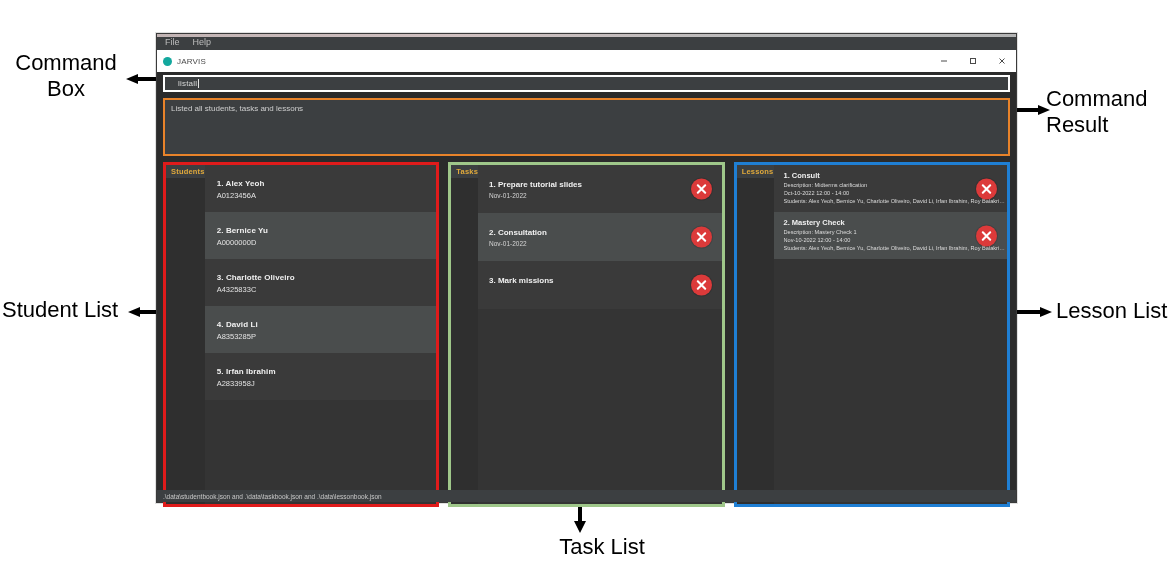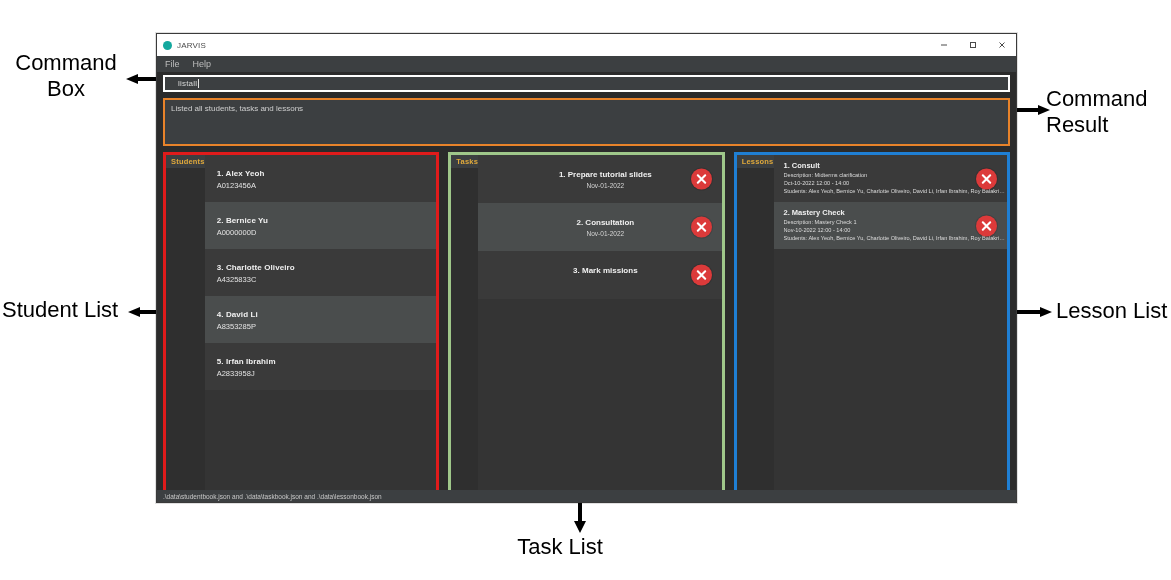--- a/index.html
+++ b/index.html
@@ -22,21 +22,21 @@
     font-size: 22px;
     line-height: 1.18;
     text-align: center;
     white-space: pre-line;
     font-family: "Liberation Sans", sans-serif;
   }
   #annot-command-box { left: 6px; top: 50px; width: 120px; }
   #annot-student-list { left: 2px; top: 297px; width: 124px; text-align: left; }
   #annot-command-result { left: 1046px; top: 86px; width: 122px; text-align: left;}
   #annot-lesson-list { left: 1056px; top: 298px; width: 114px; text-align: left;}
-  #annot-task-list { left: 480px; top: 534px; width: 160px; }
+  #annot-task-list { left: 522px; top: 534px; width: 160px; }
 
   
   .arrow { position: absolute; }
 
   
   #arrow-cmdbox { left: 126px; top: 73px; width: 40px; height: 12px; }
   #arrow-studentlist { left: 128px; top: 306px; width: 38px; height: 12px; }
   #arrow-cmdresult { left: 1014px; top: 104px; width: 36px; height: 12px; }
   #arrow-lessonlist { left: 1012px; top: 306px; width: 40px; height: 12px; }
   #arrow-tasklist { left: 573px; top: 493px; width: 14px; height: 40px; }
@@ -136,21 +136,21 @@
     display: inline-block;
     width: 1px;
     height: 9px;
     background: #e6e6e6;
     margin-left: 1px;
     vertical-align: middle;
   }
 
   #command-result-box {
     margin: 6px 2px 0 2px;
-    height: 48px;
+    height: 58px;
     background: #3c3f41;
     border: 2px solid #e8832a;
     box-sizing: border-box;
     padding: 4px 6px;
   }
   #command-result-text {
     font-size: 8px;
     color: #cfcfcf;
   }
 
@@ -215,21 +215,20 @@
     margin-top: 3px;
   }
 
   
   .task-card {
     height: 48px;
     box-sizing: border-box;
     padding: 15px 0 0 11px;
     position: relative;
     flex: none;
-    text-align: center;
   }
   .task-card.odd  { background: #3a3a3a; }
   .task-card.even { background: #4a4d4d; }
   .task-name {
     font-size: 8px;
     color: #f0f0f0;
     font-weight: bold;
   }
   .task-date {
     font-size: 6.5px;
@@ -316,45 +315,45 @@
 <svg class="arrow" id="arrow-lessonlist" viewBox="0 0 40 12">
   <path d="M0 4 H28 V1 L40 6 L28 11 V8 H0 Z" fill="#000"></path>
 </svg>
 <svg class="arrow" id="arrow-tasklist" viewBox="0 0 14 40">
   <path d="M5 0 H9 V28 H13 L7 40 L1 28 H5 Z" fill="#000"></path>
 </svg>
 
 <div id="app-window">
   <div id="window-sheen"></div>
 
+  <div id="menu-bar">
+    <div class="menu-item">File</div>
+    <div class="menu-item">Help</div>
+  </div>
+
   <div id="title-bar">
     <div id="title-icon"></div>
     <div id="title-text">JARVIS</div>
     <div class="win-btns">
       <div class="win-btn">
         <svg width="10" height="10" viewBox="0 0 10 10">
             <path d="M2 5 H8" stroke="#4a4a4a" stroke-width="1"></path>
           </svg>
       </div>
       <div class="win-btn">
         <svg width="10" height="10" viewBox="0 0 10 10">
             <rect x="2.5" y="2.5" width="5" height="5" fill="none" stroke="#4a4a4a" stroke-width="1"></rect>
           </svg>
       </div>
       <div class="win-btn">
         <svg width="10" height="10" viewBox="0 0 10 10">
             <path d="M2.5 2.5 L7.5 7.5 M7.5 2.5 L2.5 7.5" stroke="#4a4a4a" stroke-width="1"></path>
           </svg>
       </div>
     </div>
-  </div>
-
-  <div id="menu-bar">
-    <div class="menu-item">File</div>
-    <div class="menu-item">Help</div>
   </div>
 
   <div id="content-area">
 
     <div id="command-box-field" title="Enter command here...">
       <span id="command-box-text">listall</span>
         <span id="command-caret"></span>
     </div>
 
     <div id="command-result-box">

